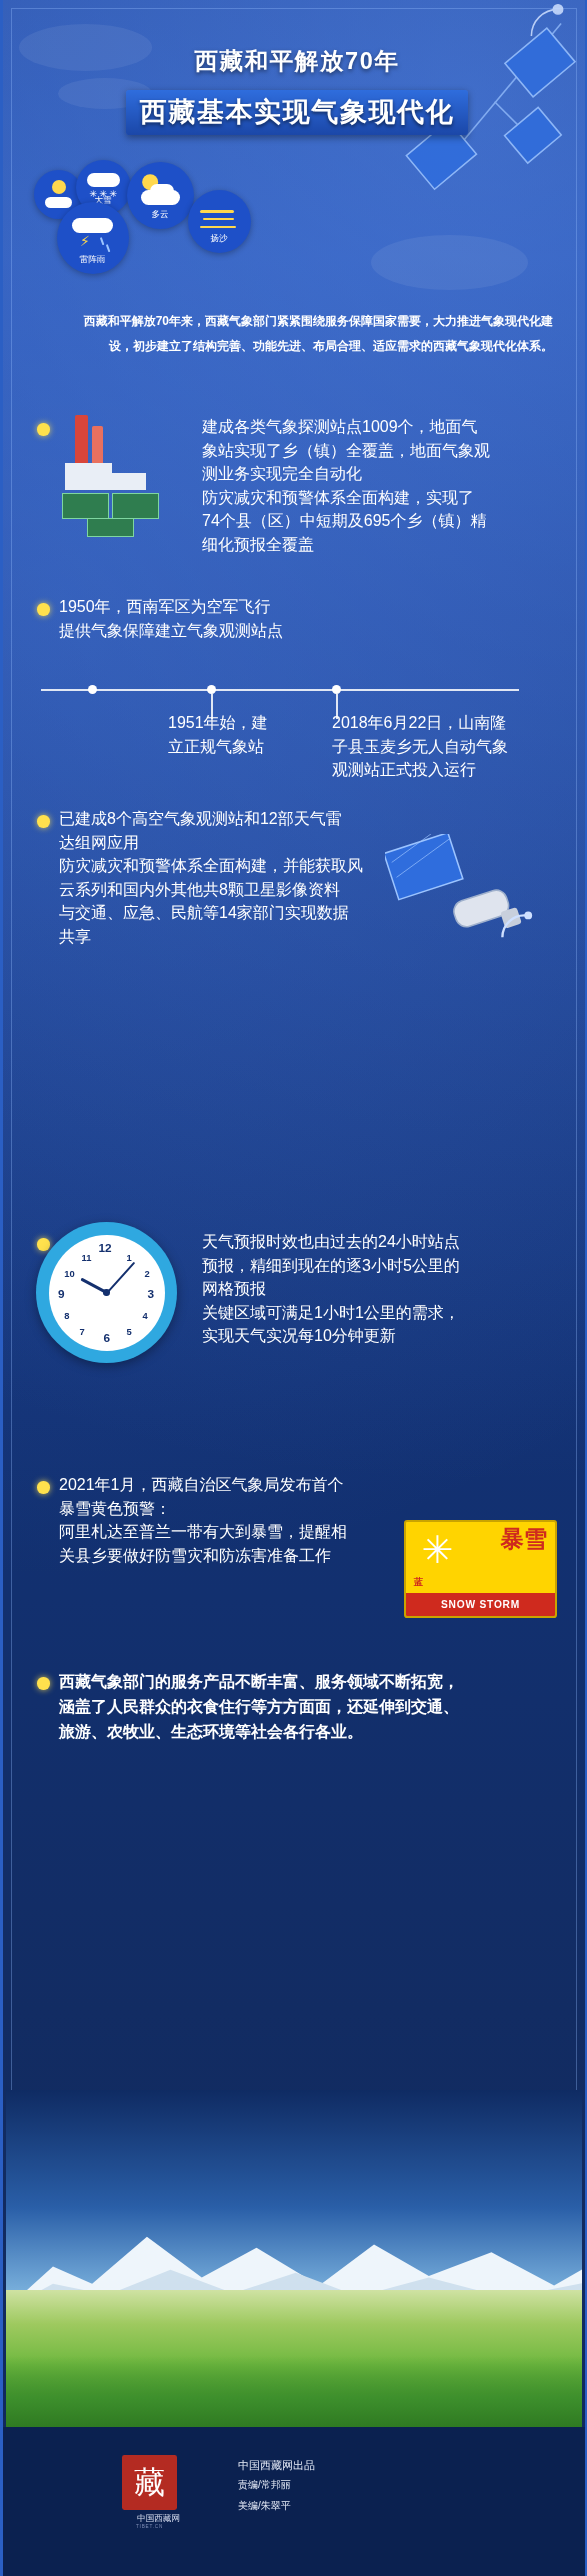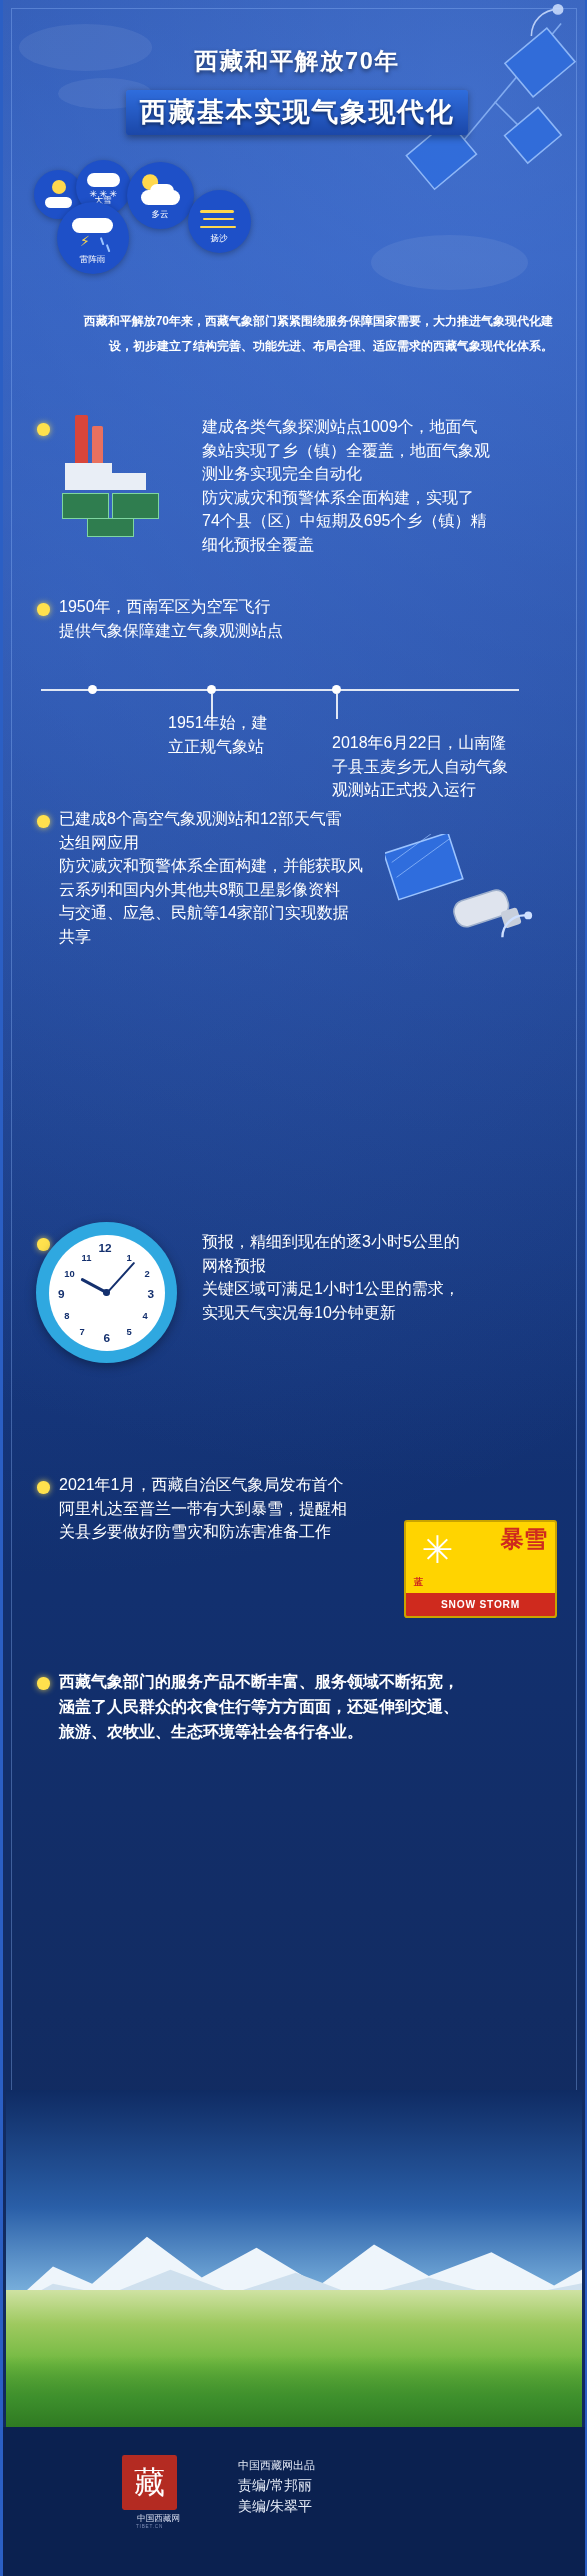--- a/index.html
+++ b/index.html
@@ -135,21 +135,21 @@
 
   
   .footer{position:absolute;left:0;bottom:0;width:588px;height:149px;background:#0b2150;}
   .logo{position:absolute;left:116px;top:28px;width:75px;height:75px;}
   .logo-sq{position:absolute;left:3.1px;top:0;width:55px;height:55px;background:#b42b22;border-radius:2.4px;}
   .logo-mark{position:absolute;left:0;top:0;width:55px;height:55px;color:#fff;font-size:31px;
     line-height:55px;text-align:center;font-family:"Liberation Serif",serif;}
   .logo-cap{position:absolute;left:0;top:58px;width:61px;text-align:right;color:#d9dff0;font-size:8.6px;}
   .logo-cap2{position:absolute;left:0;top:69px;width:61px;text-align:center;color:#7f8db5;font-size:4.7px;letter-spacing:0.8px;}
   .f-lines{position:absolute;left:235px;top:28px;width:259px;}
-  .f-line{color:#e6ecf8;font-size:14px;line-height:20.4px;}
+  .f-line{color:#e6ecf8;font-size:10px;line-height:20.4px;}
   .f-line.first{font-size:11px;}
 </style>
 </head>
 <body>
 
 <div class="page">
   <div class="frame"></div>
 
   <div class="cloud-soft" style="left:15.7px;top:23.5px;width:133px;height:47px;"></div>
   <div class="cloud-soft" style="left:55px;top:78px;width:94px;height:31px;"></div>
@@ -243,21 +243,21 @@
   <div class="tl-dot" style="left:85px;top:685px;"></div>
   <div class="tl-dot" style="left:204px;top:685px;"></div>
   <div class="tl-dot" style="left:329px;top:685px;"></div>
   <div class="tl-stem" style="left:208px;top:694px;height:25px;"></div>
   <div class="tl-stem" style="left:333px;top:694px;height:25px;"></div>
 
   <div class="stext" style="left:165px;top:711px;width:141px;">
     <div>1951年始，建</div>
     <div>立正规气象站</div>
   </div>
-  <div class="stext" style="left:329px;top:711px;width:204px;margin-top:20px;">
+  <div class="stext" style="left:329px;top:711px;width:204px;">
     <div>2018年6月22日，山南隆</div>
     <div>子县玉麦乡无人自动气象</div>
     <div>观测站正式投入运行</div>
   </div>
 
   <div class="bullet" style="left:34px;top:815px;"></div>
   <div class="stext" style="left:56px;top:807px;width:337px;">
     <div>已建成8个高空气象观测站和12部天气雷</div>
     <div>达组网应用</div>
     <div>防灾减灾和预警体系全面构建，并能获取风</div>
@@ -296,29 +296,31 @@
       <div class="clock-num" style="left:31px;top:91px;font-size:9.4px;">7</div>
       <div class="clock-num" style="left:15.7px;top:75px;font-size:9.4px;">8</div>
       <div class="clock-num" style="left:15.7px;top:33px;font-size:9.4px;">10</div>
       <div class="clock-num" style="left:33px;top:17px;font-size:9.4px;">11</div>
       <div class="hand" style="left:57px;top:28px;width:3.1px;height:30px;transform:rotate(-62deg);"></div>
       <div class="hand" style="left:57px;top:17px;width:2.4px;height:41px;transform:rotate(42deg);"></div>
       <div class="clock-center"></div>
     </div>
   </div>
   <div class="stext" style="left:199px;top:1230px;width:360px;">
+    <div>天气预报时效也由过去的24小时站点</div>
     <div>预报，精细到现在的逐3小时5公里的</div>
     <div>网格预报</div>
     <div>关键区域可满足1小时1公里的需求，</div>
     <div>实现天气实况每10分钟更新</div>
   </div>
 
   <div class="bullet" style="left:34px;top:1481px;"></div>
   <div class="stext" style="left:56px;top:1473px;width:337px;">
     <div>2021年1月，西藏自治区气象局发布首个</div>
+    <div>暴雪黄色预警：</div>
     <div>阿里札达至普兰一带有大到暴雪，提醒相</div>
     <div>关县乡要做好防雪灾和防冻害准备工作</div>
   </div>
   <div class="warn">
     <div class="warn-top">
       <div class="warn-star">✳</div>
       <div class="warn-cn">暴雪</div>
     </div>
     <div class="warn-cn-small">蓝</div>
     <div class="warn-bottom">SNOW STORM</div>

